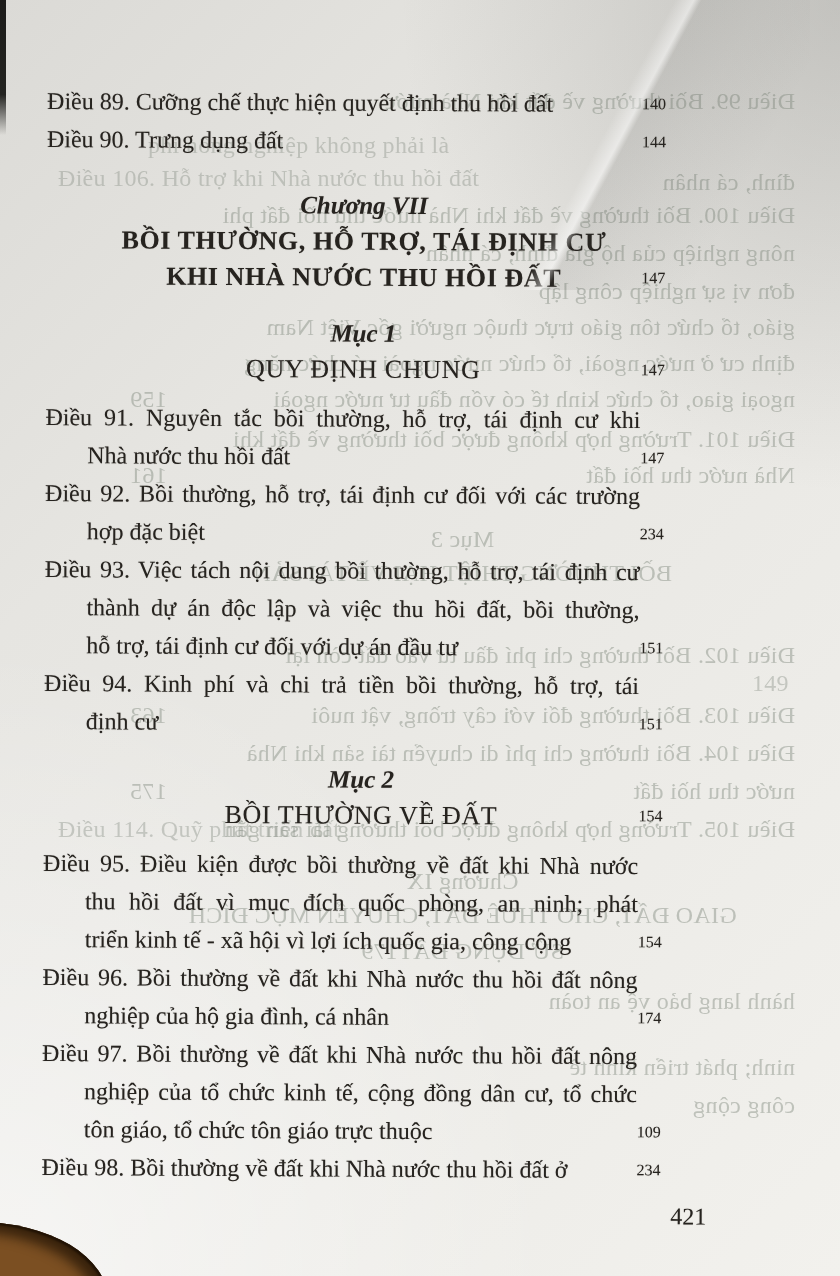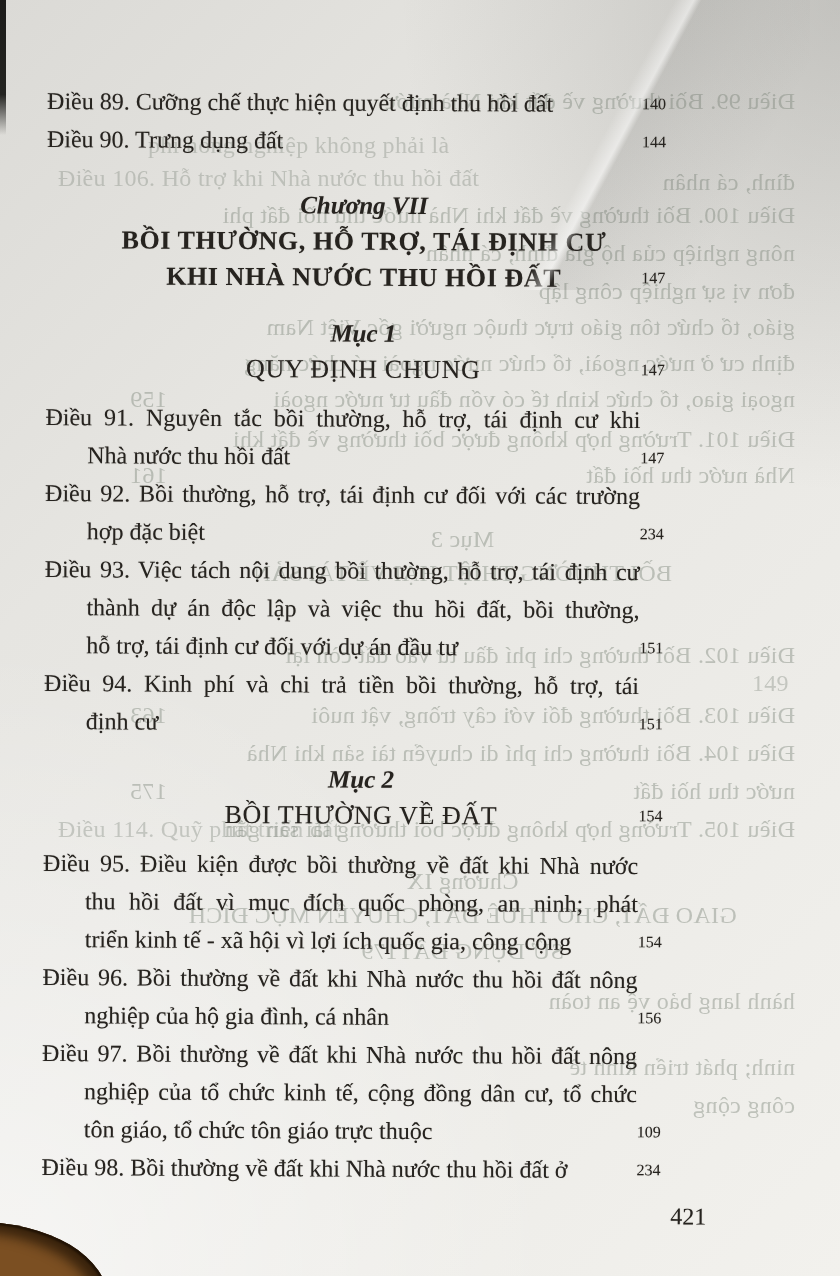--- a/index.html
+++ b/index.html
@@ -212,21 +212,21 @@
             <div class="line cont just">thu hồi đất vì mục đích quốc phòng, an ninh; phát</div>
             <div class="line cont">triển kinh tế - xã hội vì lợi ích quốc gia, công cộng</div>
           </div>
           <div class="enum">154</div>
         </div>
         <div class="entry article">
           <div class="etext">
             <div class="line just">Điều 96. Bồi thường về đất khi Nhà nước thu hồi đất nông</div>
             <div class="line cont">nghiệp của hộ gia đình, cá nhân</div>
           </div>
-          <div class="enum">156</div>
+          <div class="enum">174</div>
         </div>
         <div class="entry article">
           <div class="etext">
             <div class="line just">Điều 97. Bồi thường về đất khi Nhà nước thu hồi đất nông</div>
             <div class="line cont just">nghiệp của tổ chức kinh tế, cộng đồng dân cư, tổ chức</div>
             <div class="line cont">tôn giáo, tổ chức tôn giáo trực thuộc</div>
           </div>
           <div class="enum">109</div>
         </div>
         <div class="entry article">

